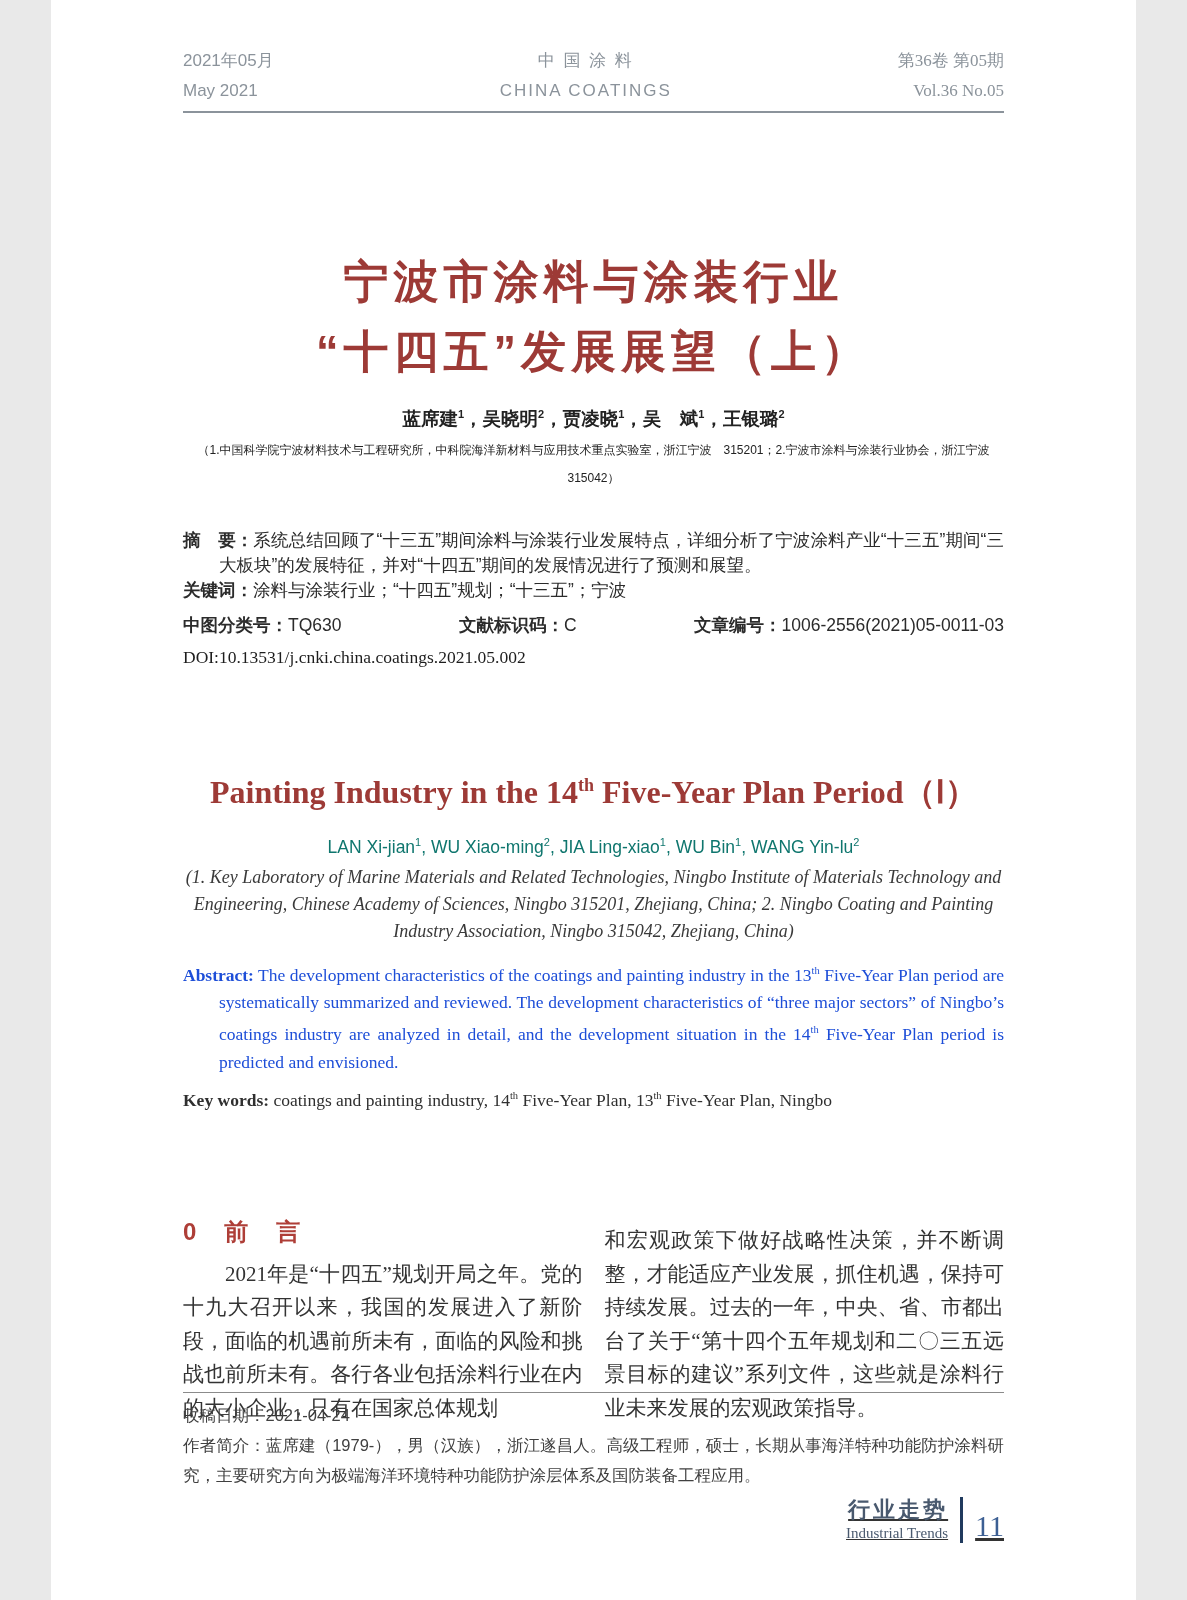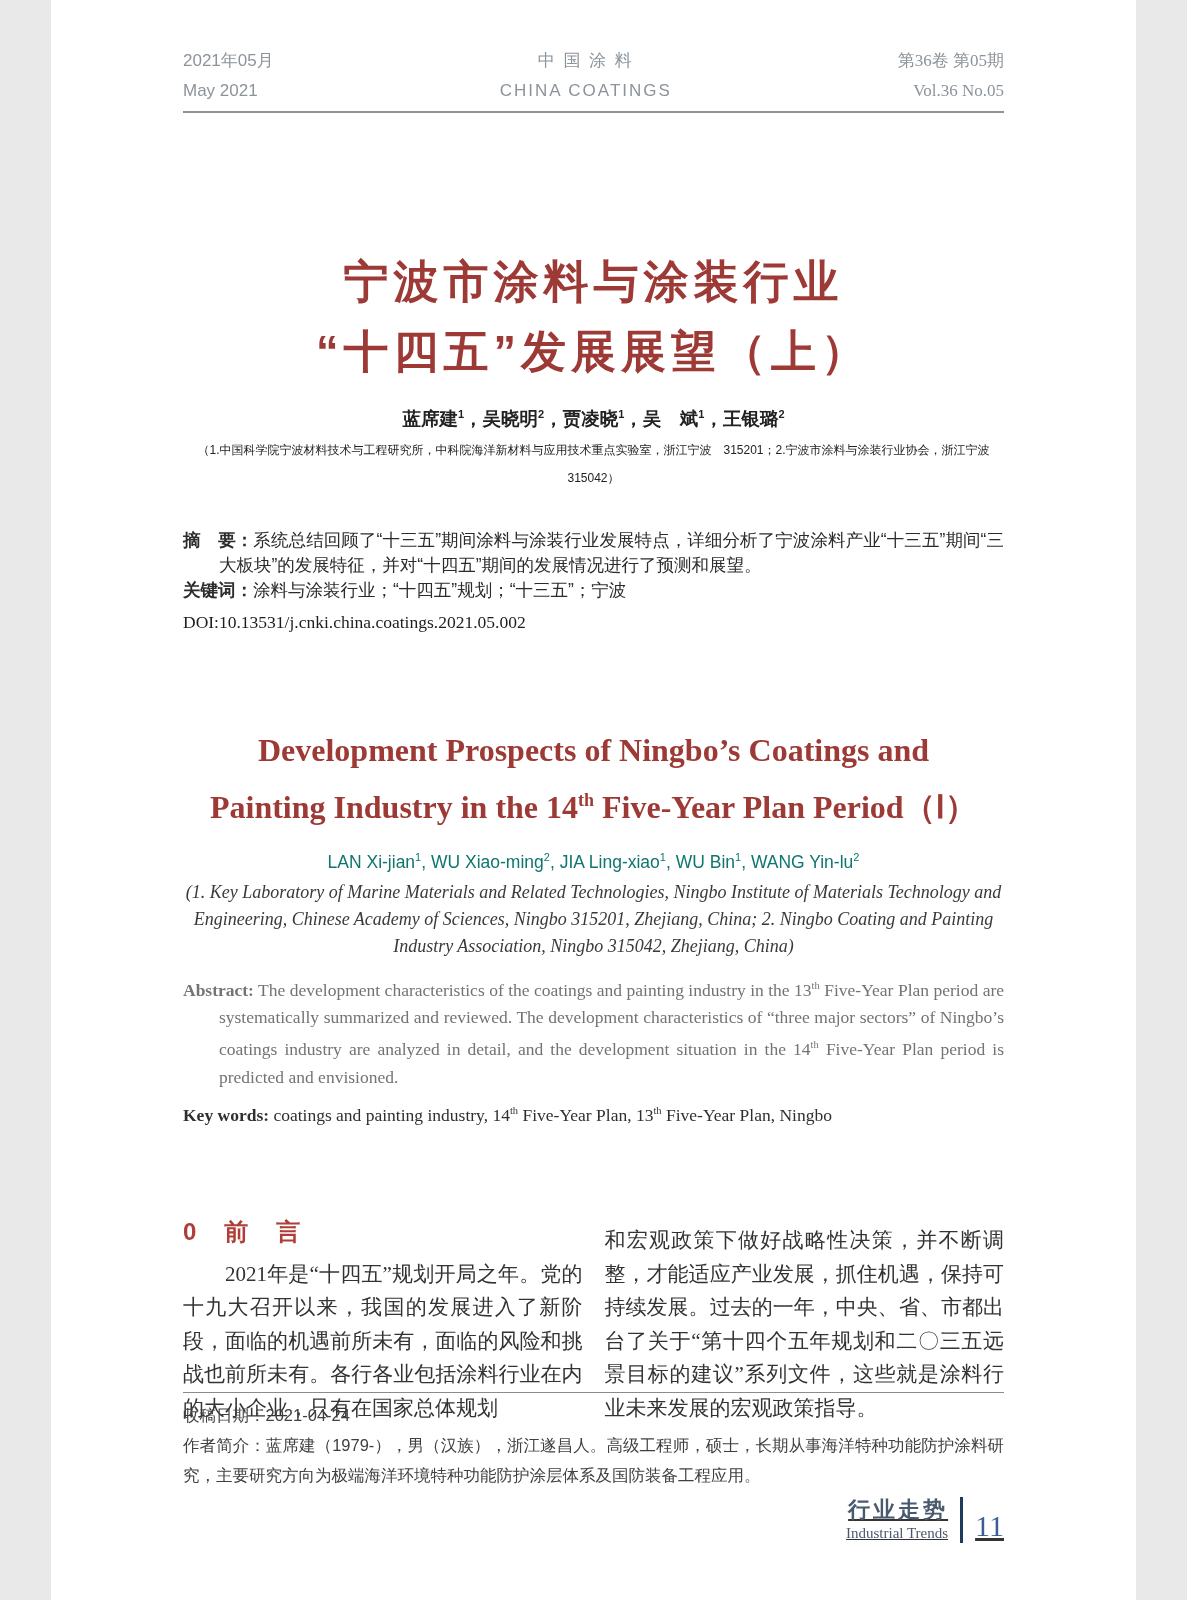--- a/index.html
+++ b/index.html
@@ -83,21 +83,21 @@
   .affiliation-en {
     margin-top:4px;
     font-family:"Liberation Serif", serif;
     font-style:italic;
     font-size:18px; line-height:27px; color:#3a3a3a;
     text-align:center;
   }
   .abstract-en {
     margin-top:12px;
     font-family:"Liberation Serif", serif;
-    font-size:17.5px; line-height:28px; color:#737373;
+    font-size:17.5px; line-height:28px; color:#1d4ed8;
     text-align:justify;
   }
   .abstract-en sup, .keywords-en sup { font-size:10.5px; }
   .keywords-en {
     margin-top:6px;
     font-family:"Liberation Serif", serif;
     font-size:17.5px; line-height:28px; color:#2f2f2f;
     text-align:left;
   }
 
@@ -194,26 +194,30 @@
       <div class="affiliation-cn">（1.中国科学院宁波材料技术与工程研究所，中科院海洋新材料与应用技术重点实验室，浙江宁波　315201；2.宁波市涂料与涂装行业协会，浙江宁波　315042）</div>
     </section>
 
     <section class="cn-meta">
       <p class="hang">
         <span class="lbl">摘　要：</span><span>系统总结回顾了“十三五”期间涂料与涂装行业发展特点，详细分析了宁波涂料产业“十三五”期间“三大板块”的发展特征，并对“十四五”期间的发展情况进行了预测和展望。</span>
       </p>
       <p class="hang">
         <span class="lbl">关键词：</span><span>涂料与涂装行业；“十四五”规划；“十三五”；宁波</span>
       </p>
+      <div class="meta-row">
+        <span><span class="lbl">中图分类号：</span><span>TQ630</span></span>
+        <span><span class="lbl">文献标识码：</span><span>C</span></span>
+        <span><span class="lbl">文章编号：</span><span>1006-2556(2021)05-0011-03</span></span>
+      </div>
       <div class="doi-line">DOI:10.13531/j.cnki.china.coatings.2021.05.002</div>
     </section>
 
     <section class="en-block">
       <h2 class="en-title">
-        <div>Development Prospects of Ningbo’s Coatings and</div>
         <div><span>Painting Industry in the 14</span><sup>th</sup><span> Five-Year Plan Period（Ⅰ）</span></div>
       </h2>
       <div class="authors-en">
         <span><span>LAN Xi-jian</span><sup>1</sup><span>, </span></span><span><span>WU Xiao-ming</span><sup>2</sup><span>, </span></span><span><span>JIA Ling-xiao</span><sup>1</sup><span>, </span></span><span><span>WU Bin</span><sup>1</sup><span>, </span></span><span><span>WANG Yin-lu</span><sup>2</sup><span></span></span>
       </div>
       <div class="affiliation-en">(1. Key Laboratory of Marine Materials and Related Technologies, Ningbo Institute of Materials Technology and Engineering, Chinese Academy of Sciences, Ningbo 315201, Zhejiang, China; 2. Ningbo Coating and Painting Industry Association, Ningbo 315042, Zhejiang, China)</div>
       <p class="abstract-en hang">
         <span class="lbl">Abstract:</span><span> The development characteristics of the coatings and painting industry in the 13</span><sup>th</sup><span> Five-Year Plan period are systematically summarized and reviewed. The development characteristics of “three major sectors” of Ningbo’s coatings industry are analyzed in detail, and the development situation in the 14</span><sup>th</sup><span> Five-Year Plan period is predicted and envisioned.</span>
       </p>
       <p class="keywords-en hang">

